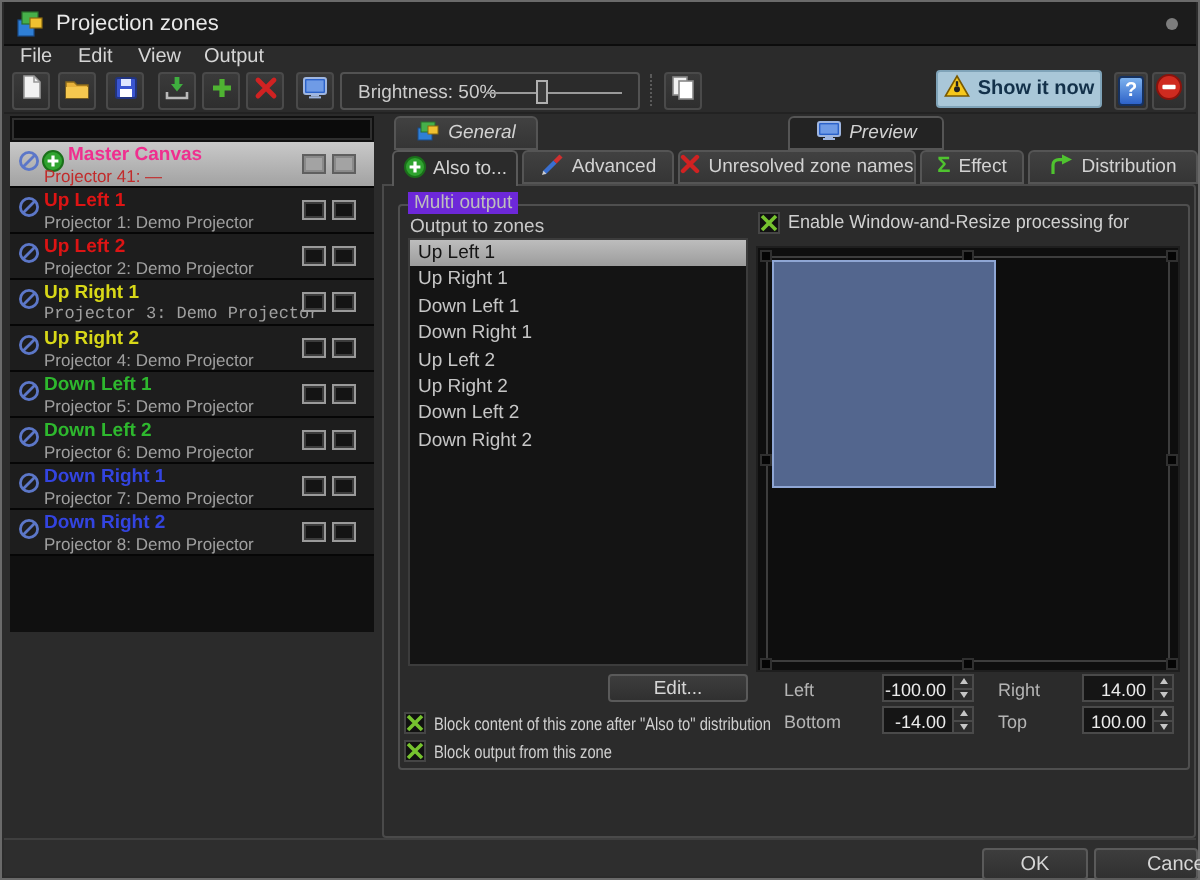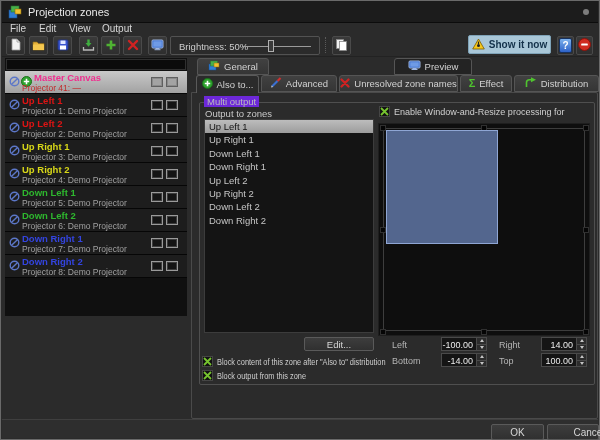--- a/index.html
+++ b/index.html
@@ -37,21 +37,21 @@
   .zplus { position:absolute; left:16px; top:2px; }
   .zname { position:absolute; left:17px; top:1px; font-size:9.5px; font-weight:bold; white-space:nowrap; }
   .zname.indent { left:29px; }
   .zsub { position:absolute; left:17px; top:12px; font-size:8.5px; white-space:nowrap; }
   .zbox { position:absolute; top:6px; width:12px; height:10px; border:1px solid #9a9a9a; background:#141414; box-shadow:inset 0 0 0 1px #3c3c3c; }
   .zbox.b1 { left:146px; } .zbox.b2 { left:161px; }
   .sel .zbox { border-color:#5f5f5f; background:#a3a3a3; box-shadow:inset 0 0 0 1px #8a8a8a; }
 
   
   .tab { position:absolute; height:17px; display:flex; align-items:center; justify-content:center; gap:4px; font-size:9.5px; color:#d2d2d2; background:linear-gradient(#414141,#353535); border:1px solid #555; border-radius:3px 3px 0 0; white-space:nowrap; }
-  .tab.r1 { top:57px; }
+  .tab.r1 { top:57px;font-style:italic; }
   .tab.r2 { top:74px; }
   .tab.dark { background:#232323; }
   .tab.active { background:#2b2b2b; height:18px; border-color:#5a5a5a; border-bottom:none; z-index:3; }
 
   
   .content { position:absolute; left:190px; top:91px; width:407px; height:327px; background:#2b2b2b; border:1px solid #4a4a4a; border-radius:0 2px 2px 2px; }
   .gbox { position:absolute; left:7px; top:9px; width:396px; height:283px; border:1px solid #4f4f4f; border-radius:2px; }
   .gbox-legend { position:absolute; left:12px; top:3px; padding:0 3px; background:#6d28d9; font-size:9.5px; color:#bdbdbd; z-index:2; }
   .out-label { position:absolute; left:13px; top:15px; font-size:9.5px; color:#c8c8c8; }
   .mo-list { position:absolute; left:12px; top:26px; width:170px; height:214px; background:#141414; border:1px solid #3c3c3c; overflow:hidden; }
@@ -226,21 +226,21 @@
         <span class="zbox b1"></span>
         <span class="zbox b2"></span>
       </div>
 
       <div class="zrow">
         <span class="zico"><svg width="11" height="11">
               <circle cx="5.5" cy="5.5" r="4.3" fill="none" stroke="#5c77c8" stroke-width="1.4"></circle>
               <line x1="2.4" y1="8.6" x2="8.6" y2="2.4" stroke="#5c77c8" stroke-width="1.4"></line>
             </svg></span>
         <span class="zname" style="color: rgb(216, 216, 24);">Up Right 1</span>
-        <span class="zsub" style="color: rgb(160, 160, 160);">Projector 3: Demo Projector</span>
+        <span class="zsub" style="color: rgb(160, 160, 160); font-family: Liberation Mono, monospace;">Projector 3: Demo Projector</span>
         <span class="zbox b1"></span>
         <span class="zbox b2"></span>
       </div>
 
       <div class="zrow">
         <span class="zico"><svg width="11" height="11">
               <circle cx="5.5" cy="5.5" r="4.3" fill="none" stroke="#5c77c8" stroke-width="1.4"></circle>
               <line x1="2.4" y1="8.6" x2="8.6" y2="2.4" stroke="#5c77c8" stroke-width="1.4"></line>
             </svg></span>
         <span class="zname" style="color: rgb(216, 216, 24);">Up Right 2</span>

